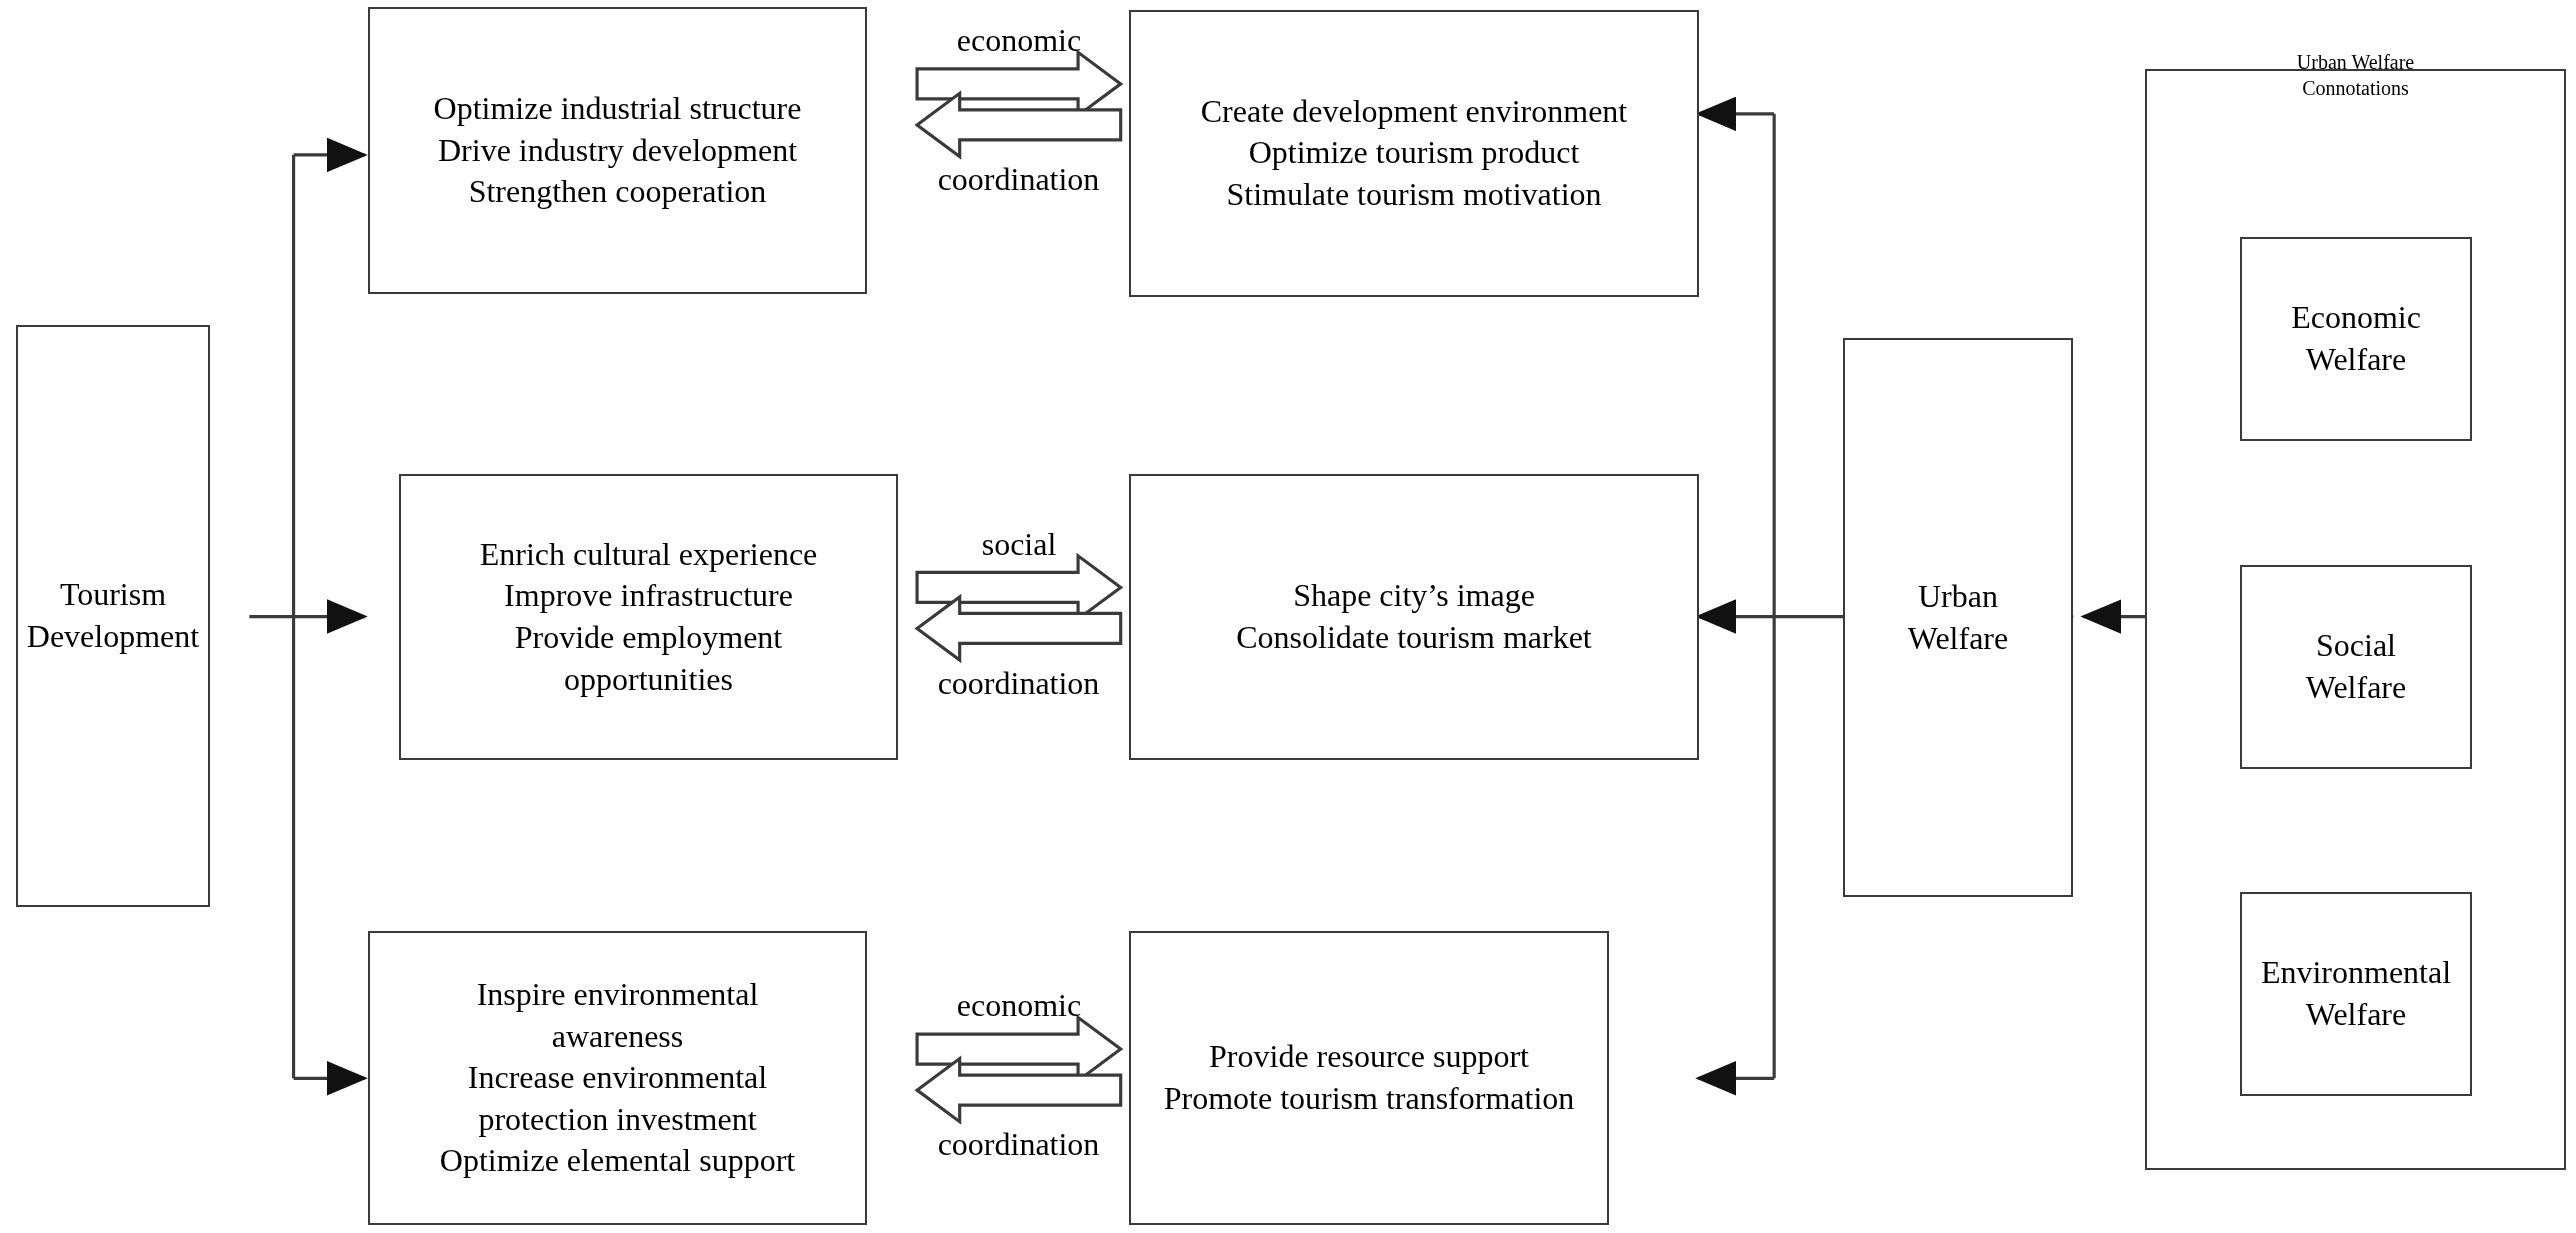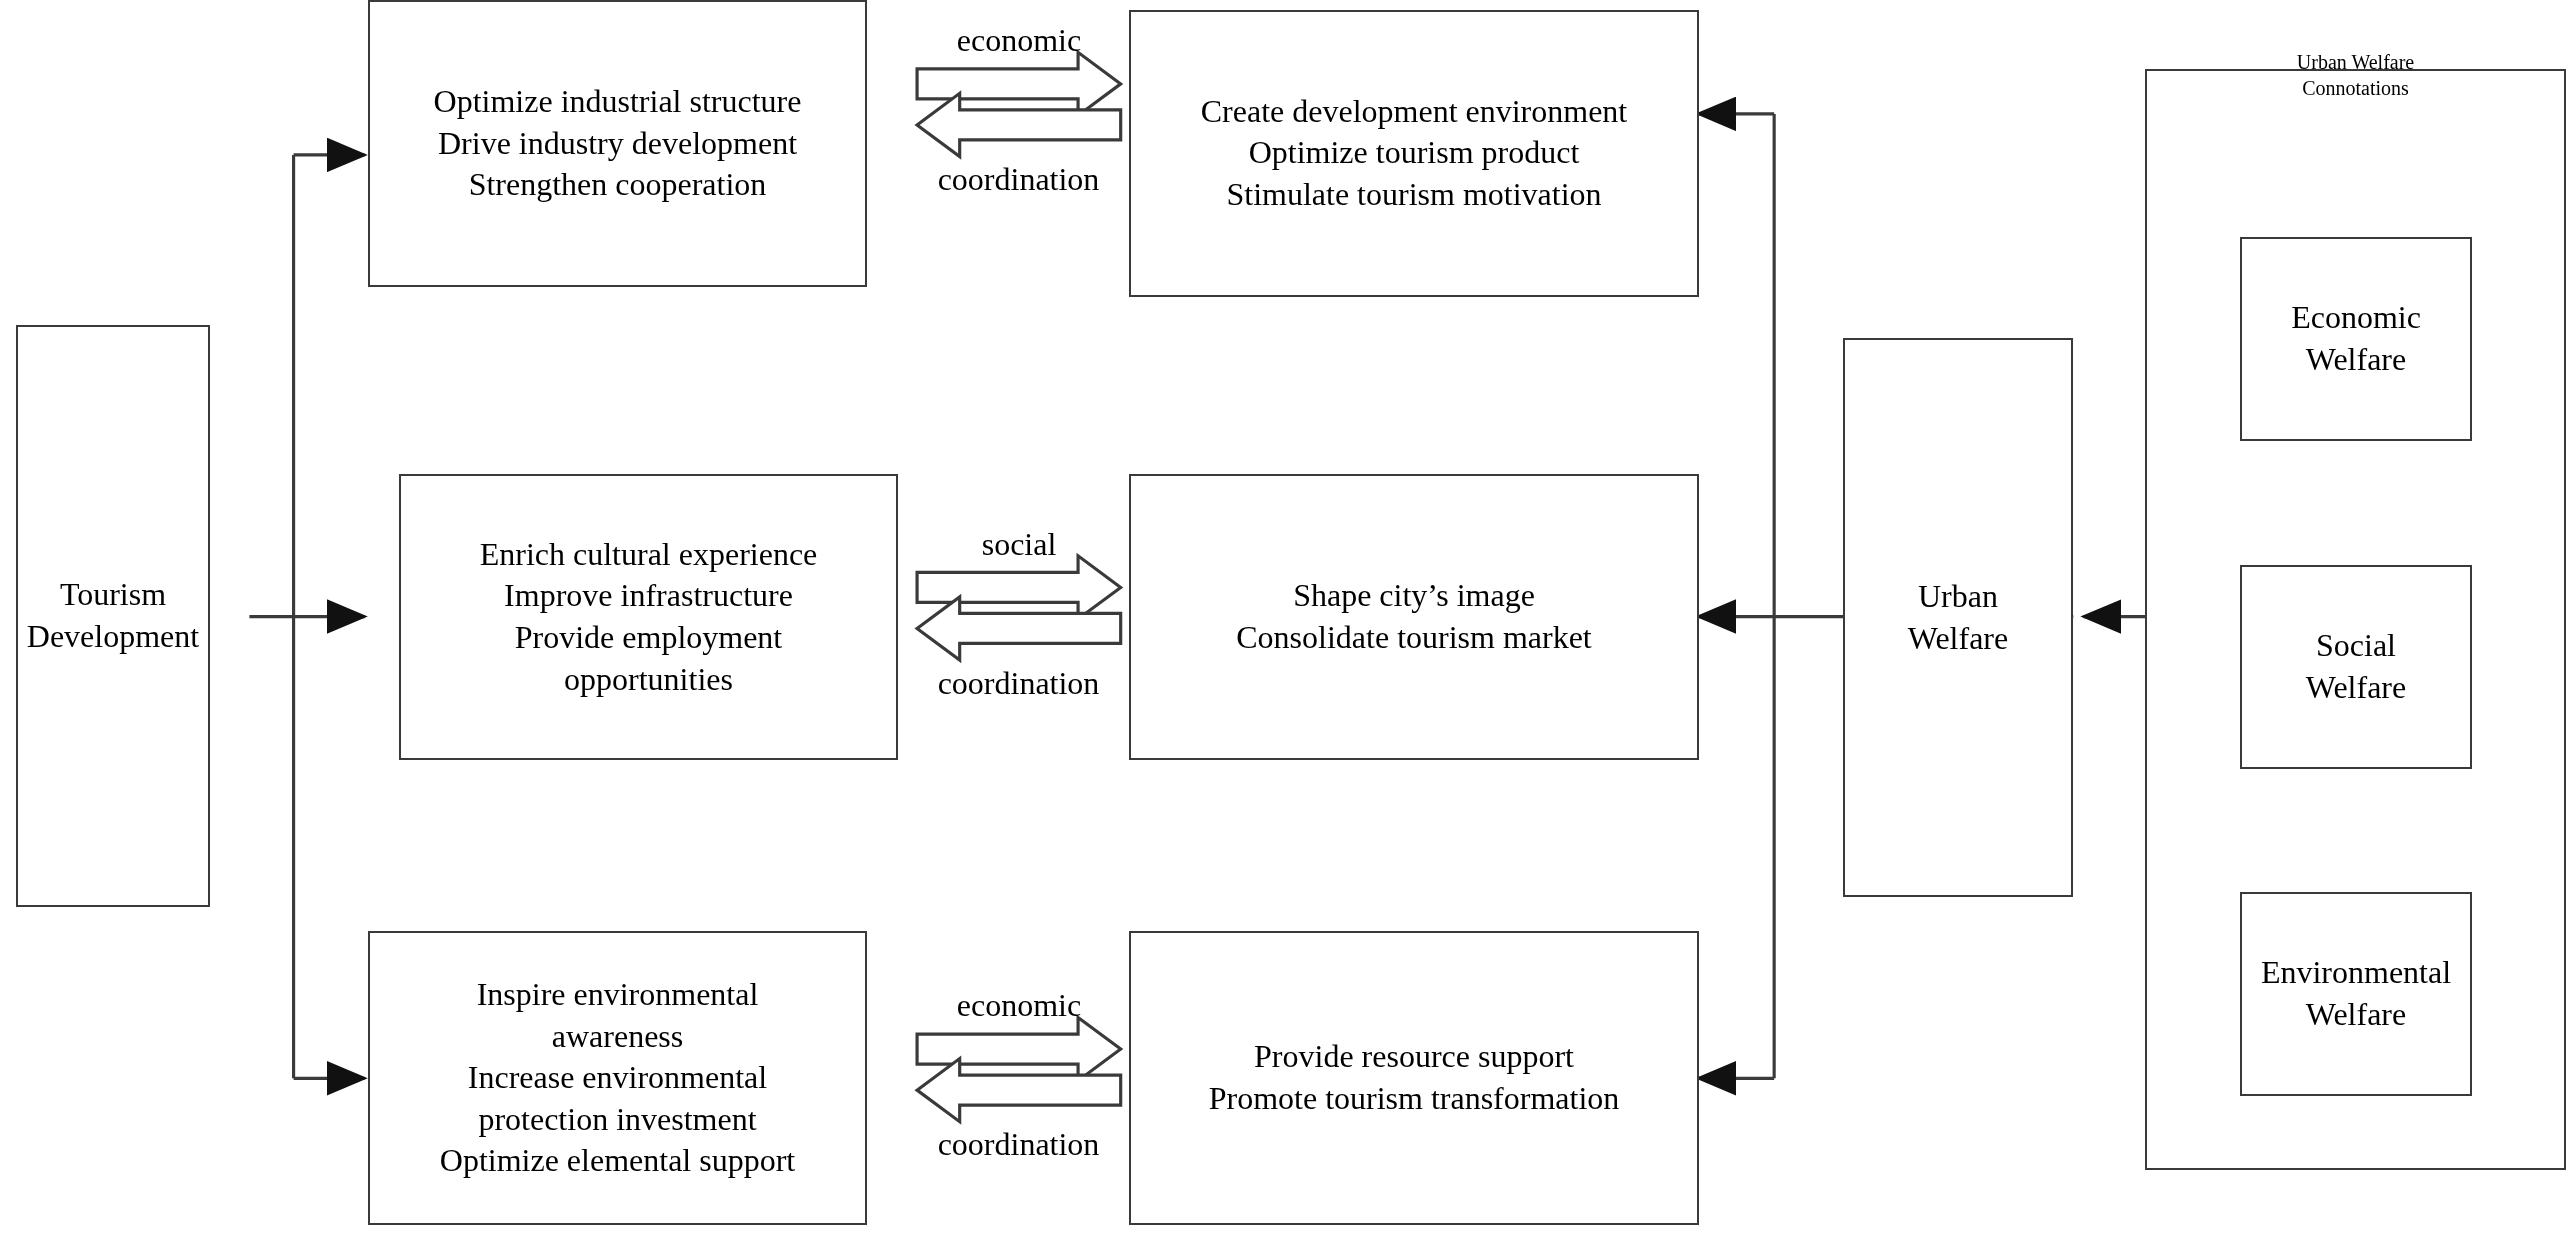--- a/index.html
+++ b/index.html
@@ -68,21 +68,21 @@
     </g>
   </svg>
 
   <div class="box" style="left:16px;top:325px;width:194px;height:582px;">
     <div class="lines f41">
       <div>Tourism</div>
       <div>Development</div>
     </div>
   </div>
 
-  <div class="box" style="left:368px;top:0;width:499px;height:287px;">
+  <div class="box" style="left:368px;top:7px;width:499px;height:287px;">
     <div class="lines f40">
       <div>Optimize industrial structure</div>
       <div>Drive industry development</div>
       <div>Strengthen cooperation</div>
     </div>
   </div>
 
   <div class="box" style="left:1129px;top:9.5px;width:570px;height:287px;">
     <div class="lines f40">
       <div>Create development environment</div>
@@ -116,21 +116,21 @@
   <div class="box" style="left:368px;top:931px;width:499px;height:294px;">
     <div class="lines f40">
       <div>Inspire environmental</div>
       <div>awareness</div>
       <div>Increase environmental</div>
       <div>protection investment</div>
       <div>Optimize elemental support</div>
     </div>
   </div>
 
-  <div class="box" style="left:1129px;top:931px;width:570px;height:294px;">
+  <div class="box" style="left:1129px;top:931px;width:480px;height:294px;">
     <div class="lines f40">
       <div>Provide resource support</div>
       <div>Promote tourism transformation</div>
     </div>
   </div>
 
   <div class="lbl" style="left:917px;top:987px;width:204px;">economic</div>
   <div class="lbl" style="left:893px;top:1126px;width:251px;">coordination</div>
 
   <div class="box" style="left:1843px;top:338px;width:230px;height:559px;">

